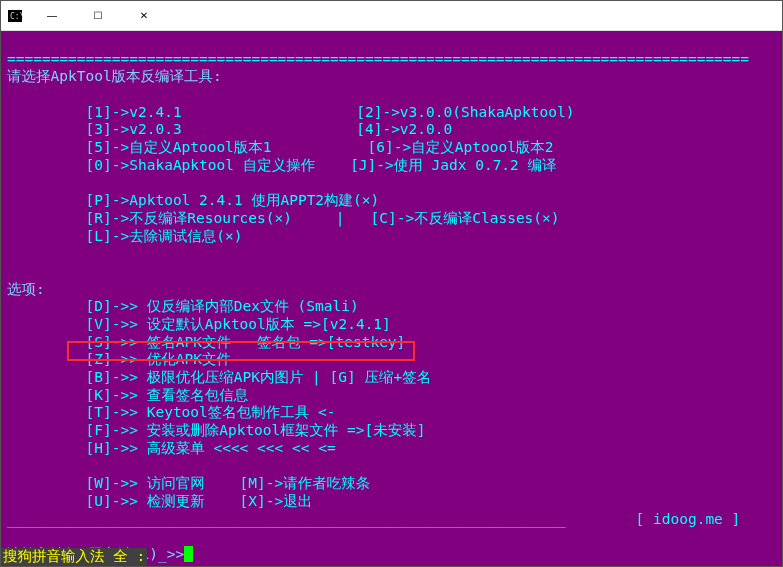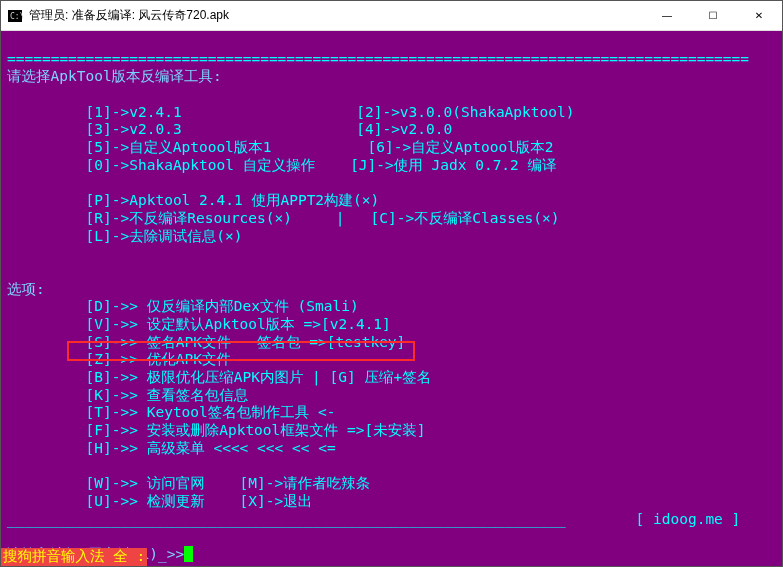--- a/index.html
+++ b/index.html
@@ -69,21 +69,21 @@
 .terminal .opt { color: #00ffff; }
 .terminal .highlight-box {
   position: absolute;
   border: 2px solid #ff2a2a;
   pointer-events: none;
 }
 .ime-bar {
   position: absolute;
   left: 0;
   bottom: 0;
-  background: #ef4444;
+  background: #404040;
   color: #ffff00;
   padding: 0 2px;
   font-family: "NSimSun", "SimSun", monospace;
 }
 .cursor {
   background: #00ff00;
   color: #800080;
 }
 </style>
 </head>
@@ -92,21 +92,20 @@
 <div class="window">
 
   <div class="titlebar">
     <span class="icon">
       <svg viewBox="0 0 16 16" width="16" height="16">
         <rect x="1" y="2" width="14" height="12" fill="#000"></rect>
         <rect x="2" y="5" width="12" height="8" fill="#000"></rect>
         <text x="3" y="11" font-size="8" fill="#ccc" font-family="monospace">C:\</text>
       </svg>
     </span>
-    <span class="title-text">管理员: 准备反编译: 风云传奇720.apk</span>
     <div class="win-controls">
       <div class="win-btn">—</div>
       <div class="win-btn">☐</div>
       <div class="win-btn close">✕</div>
     </div>
   </div>
 
   <div class="terminal">
 <span class="sep">=====================================================================================</span>
 <span class="label">请选择ApkTool版本反编译工具:</span>

